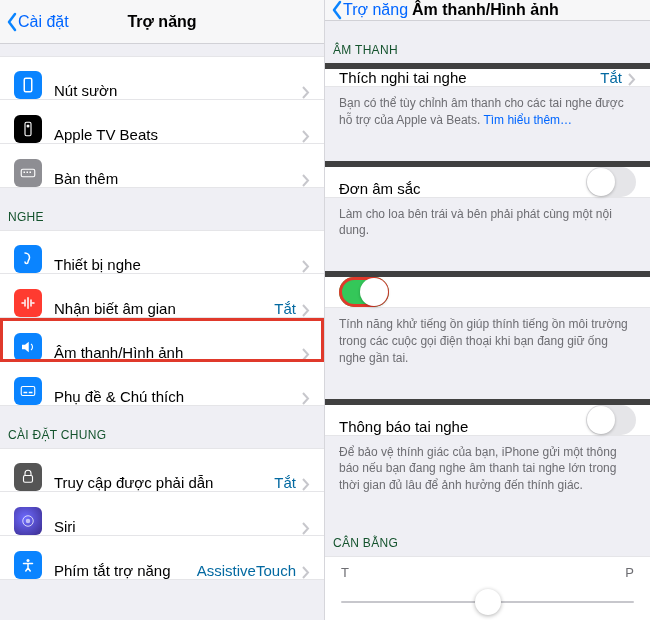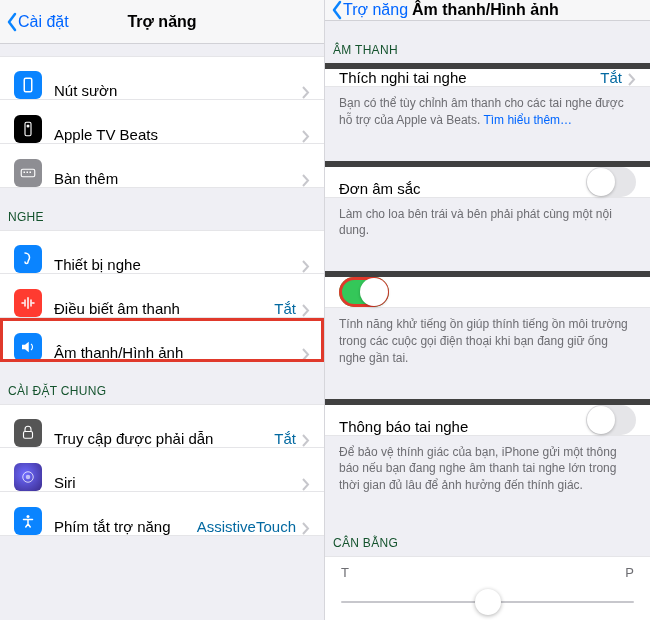--- a/index.html
+++ b/index.html
@@ -105,34 +105,47 @@
       <svg class="chev" viewBox="0 0 8 13">
           <path d="M1 1 L6 6.5 L1 12" fill="none" stroke-width="2"></path>
         </svg>
     </div>
     <div class="row">
       <div class="icon" style="background:#ff3b30">
           <svg viewBox="0 0 24 24">
             <path d="M4 12h2M8 8v8M12 5v14M16 8v8M20 12h-2" fill="none" stroke="#fff" stroke-width="2" stroke-linecap="round"></path>
           </svg>
         </div>
-      <div class="label">Điều biết âm thanh</div>
+      <div class="label">Nhận biết âm gian</div>
       <div class="value">Tắt</div>
       <svg class="chev" viewBox="0 0 8 13">
           <path d="M1 1 L6 6.5 L1 12" fill="none" stroke-width="2"></path>
         </svg>
     </div>
     <div class="row highlight-red">
       <div class="icon" style="background:#0a84ff">
           <svg viewBox="0 0 24 24">
             <path d="M4 9v6h4l5 4V5L8 9H4z" fill="#fff"></path>
             <path d="M16 8a5 5 0 0 1 0 8" fill="none" stroke="#fff" stroke-width="1.5"></path>
           </svg>
         </div>
       <div class="label">Âm thanh/Hình ảnh</div>
+      <svg class="chev" viewBox="0 0 8 13">
+          <path d="M1 1 L6 6.5 L1 12" fill="none" stroke-width="2"></path>
+        </svg>
+    </div>
+    <div class="row">
+      <div class="icon" style="background:#0a84ff">
+          <svg viewBox="0 0 24 24">
+            <rect x="3" y="6" width="18" height="12" rx="2" fill="none" stroke="#fff" stroke-width="1.5"></rect>
+            <rect x="6" y="13" width="5" height="2" fill="#fff"></rect>
+            <rect x="13" y="13" width="5" height="2" fill="#fff"></rect>
+          </svg>
+        </div>
+      <div class="label">Phụ đề &amp; Chú thích</div>
       <svg class="chev" viewBox="0 0 8 13">
           <path d="M1 1 L6 6.5 L1 12" fill="none" stroke-width="2"></path>
         </svg>
     </div>
   </div>
 
   <div class="section-header">CÀI ĐẶT CHUNG</div>
   <div>
     <div class="row group-top">
       <div class="icon" style="background:#555">

